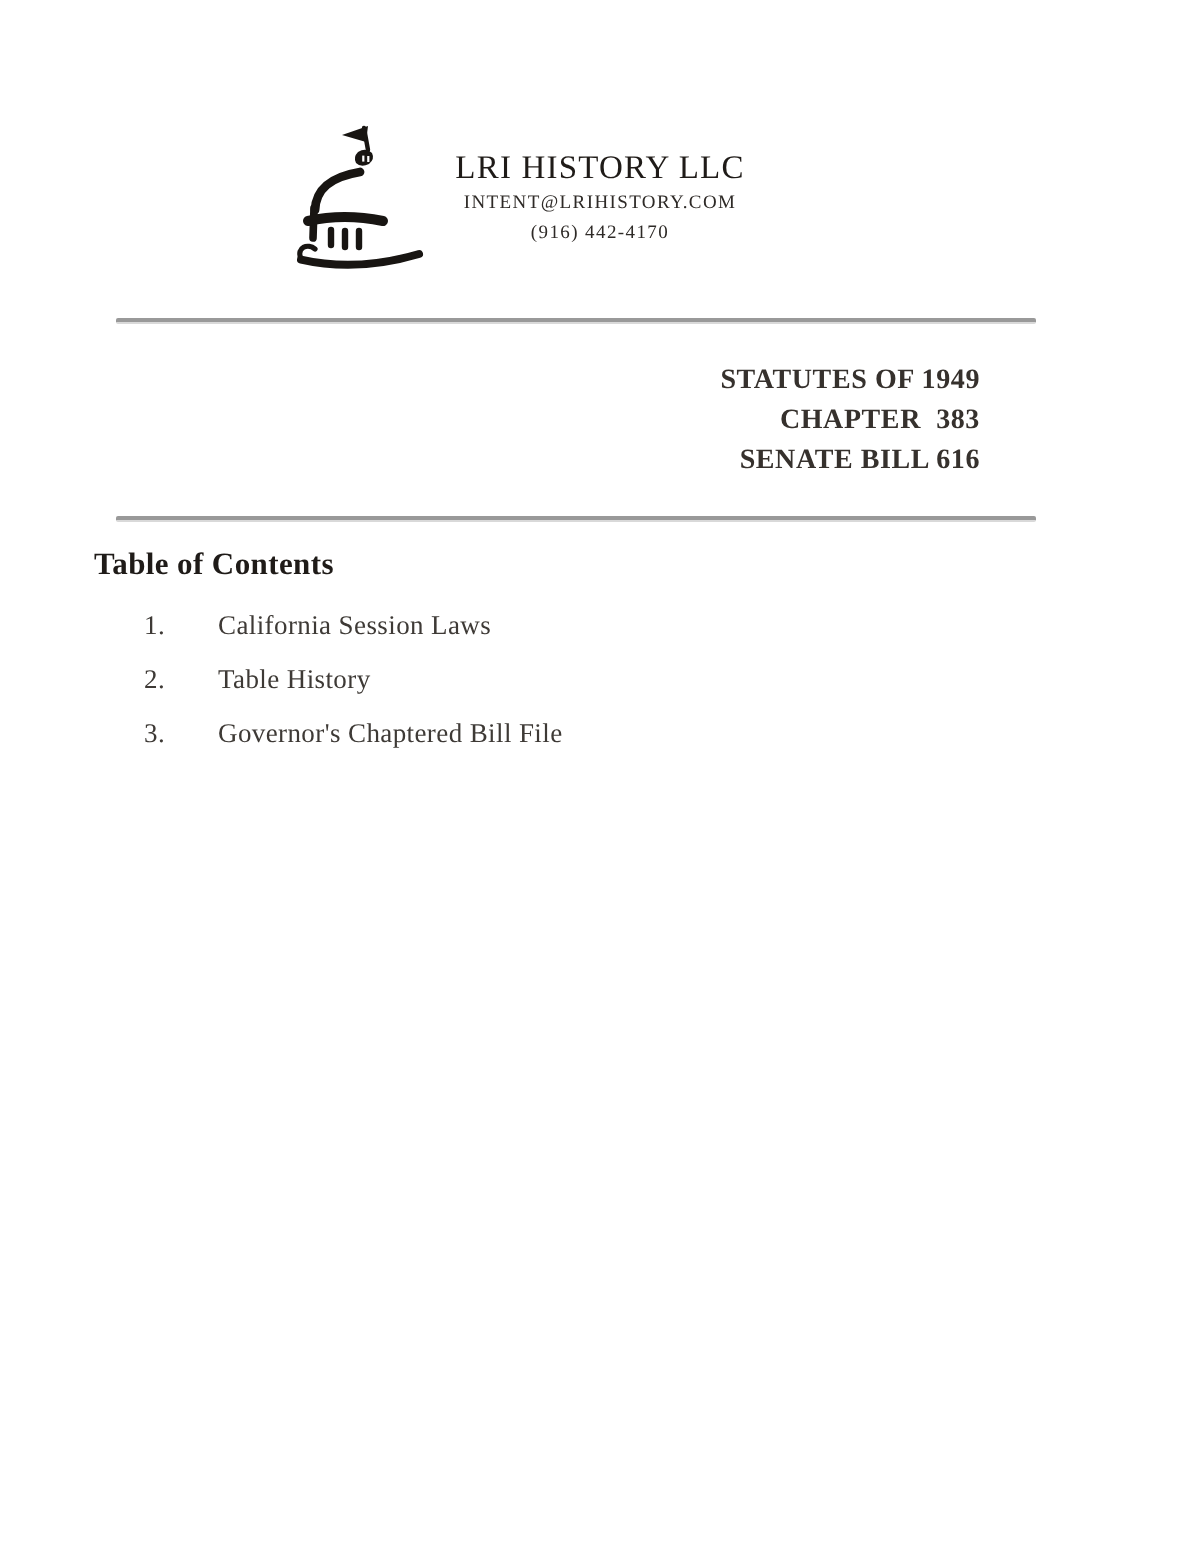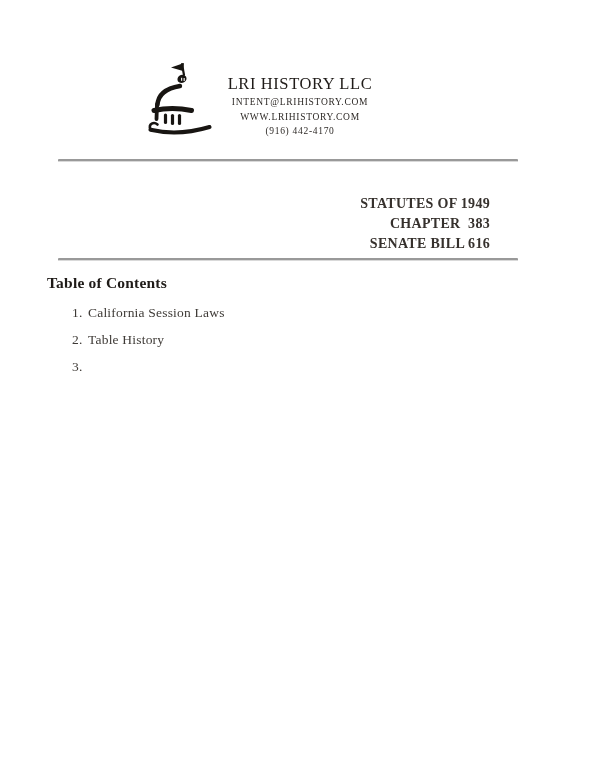--- a/index.html
+++ b/index.html
@@ -57,21 +57,21 @@
     background: #999999;
     border-bottom: 1px solid #d9d9d9;
     border-radius: 1px;
   }
   .rule-top    { top: 159px; }
   .rule-middle { top: 258px; }
 
   
   .reference-block {
     position: absolute;
-    top: 194px;
+    top: 181px;
     right: 110px;
     text-align: right;
   }
   .ref-line {
     font-size: 14px;
     font-weight: bold;
     letter-spacing: 0.3px;
     line-height: 20px;
     color: #36312d;
     white-space: pre; 
@@ -99,21 +99,21 @@
     margin-bottom: 13px;
     font-size: 13.5px;
     line-height: 14px;
     color: #3e3a36;
     letter-spacing: 0.2px;
   }
   .toc-number {
     width: 16px;
     flex: 0 0 16px;
   }
-  .toc-label { white-space: nowrap; }
+  .toc-label { white-space: nowrap; margin-left: 21px; }
 
   svg .stroke {
     fill: none;
     stroke: #181512;
     stroke-linecap: round;
   }
 </style>
 </head>
 <body>
 
@@ -139,21 +139,20 @@
     <path class="stroke" d="M 26.5,54.5 L 26.5,62.5" stroke-width="3.2"></path>
     <path class="stroke" d="M 33.5,54.5 L 33.5,62.5" stroke-width="3.2"></path>
 
     <path class="stroke" d="M 4.5,68.5 C 2,62.5 8,60.5 11.5,63.5" stroke-width="2.6"></path>
     <path class="stroke" d="M 4.5,68.8 C 25,73.5 45,71.5 63.5,66" stroke-width="4"></path>
   </svg>
 
   <div class="contact-block">
     <div class="company-name">LRI HISTORY LLC</div>
     <div class="contact-line first">INTENT@LRIHISTORY.COM</div>
-    <div class="contact-line">WWW.LRIHISTORY.COM</div>
     <div class="contact-line">(916) 442-4170</div>
   </div>
 
   <div class="rule rule-top"></div>
 
   <div class="reference-block">
     <div class="ref-line">STATUTES OF 1949</div>
     <div class="ref-line">CHAPTER  383</div>
     <div class="ref-line">SENATE BILL 616</div>
   </div>
@@ -166,16 +165,17 @@
     <div class="toc-item">
       <span class="toc-number">1.</span>
       <span class="toc-label">California Session Laws</span>
     </div>
     <div class="toc-item">
       <span class="toc-number">2.</span>
       <span class="toc-label">Table History</span>
     </div>
     <div class="toc-item">
       <span class="toc-number">3.</span>
+      <span class="toc-label">Governor's Chaptered Bill File</span>
     </div>
   </div>
 
 </div>
 
 </body></html>

